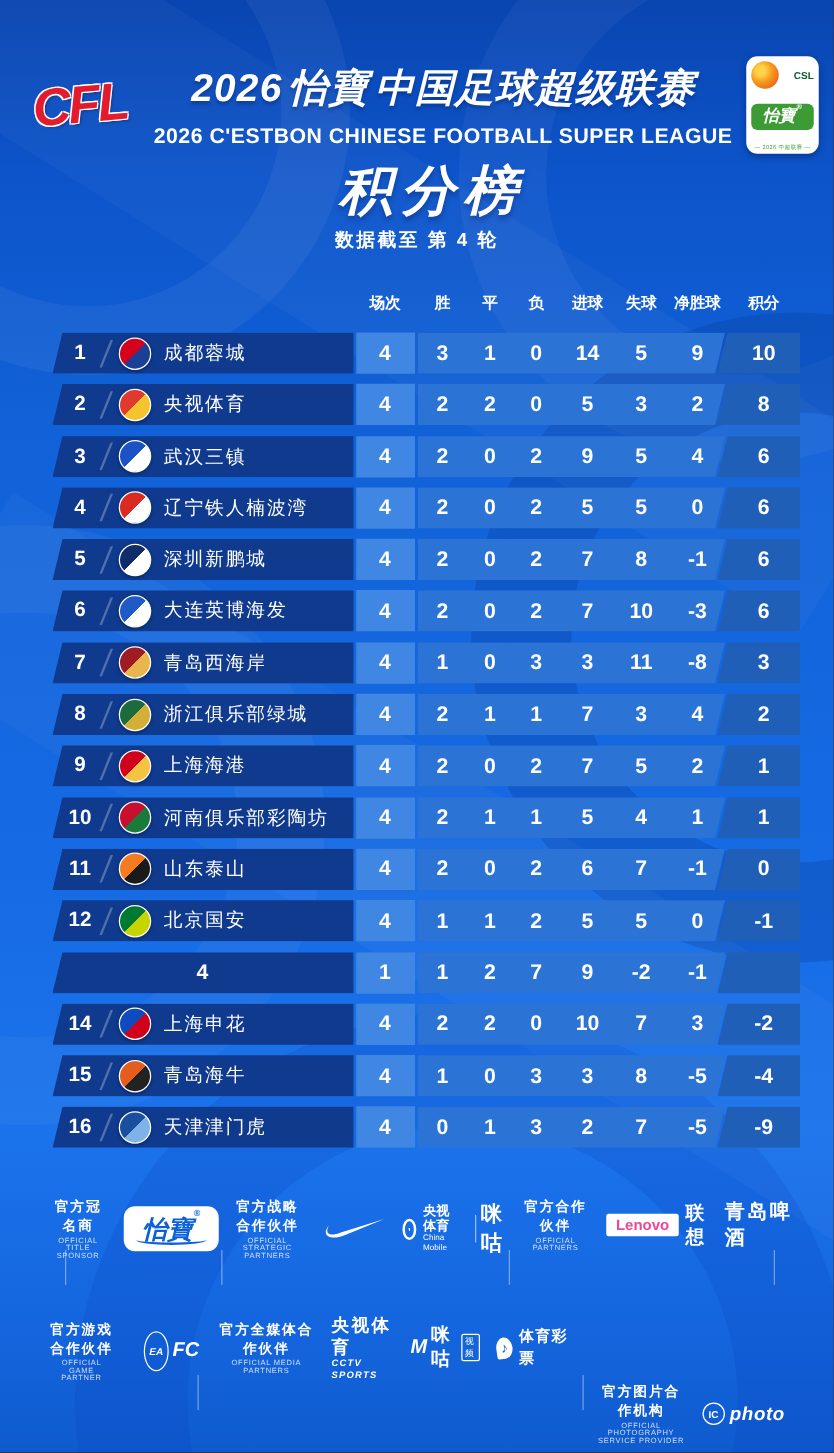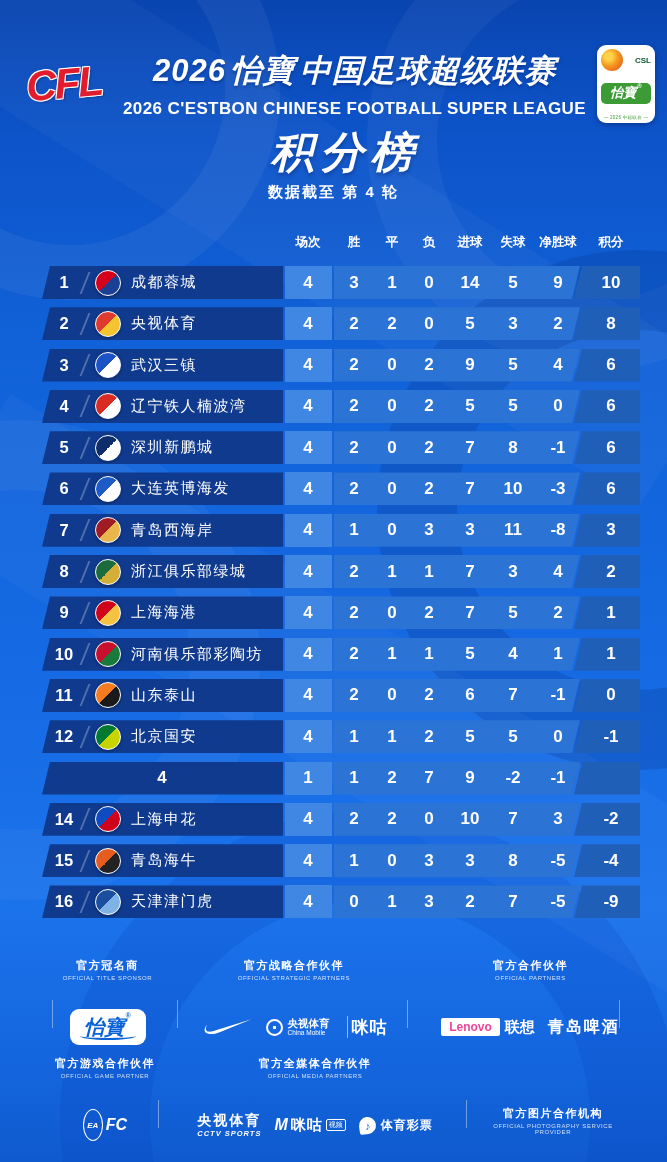--- a/index.html
+++ b/index.html
@@ -64,21 +64,21 @@
   .row-grid { position:relative; height:100%; align-items:center; }
   .club-cell { display:flex; align-items:center; height:100%; }
   .rank { width:30px; margin-left:7px; text-align:center; font-size:16.5px; font-weight:bold; }
   .slash { width:2px; height:22px; background:rgba(255,255,255,0.28); transform:skewX(-22deg); margin:0 9px 0 5px; }
   .crest { width:26px; height:26px; border-radius:50%; border:1.5px solid #fff; margin-right:10px; flex:none;
            box-shadow:0 1px 3px rgba(0,0,0,0.35); }
   .club-name { font-size:15px; font-weight:normal; letter-spacing:1.5px; white-space:nowrap; }
   .num { font-size:17px; font-weight:bold; text-align:center; }
 
   
-  .sp-group { position:absolute; display:flex; flex-direction:column; align-items:center; gap:26px; }
+  .sp-group { position:absolute; display:flex; align-items:center; gap:14px; }
   .r1-0 { top:958px; left:40px;  width:135px; }
   .r1-1 { top:958px; left:185px; width:218px; }
   .r1-2 { top:958px; left:418px; width:225px; }
   .r2-0 { top:1056px; left:40px;  width:130px; }
   .r2-1 { top:1056px; left:175px; width:280px; }
   .r2-2 { top:1106px; left:478px; width:150px; }
   .sp-head { text-align:center; }
   .sp-head .zh { font-size:11px; font-weight:bold; letter-spacing:1.5px; }
   .sp-head .en { font-size:6px; opacity:0.8; letter-spacing:0.6px; margin-top:2px; text-transform:uppercase; }
   .logos-row { display:flex; align-items:center; justify-content:center; gap:13px; height:40px; width:100%; }

